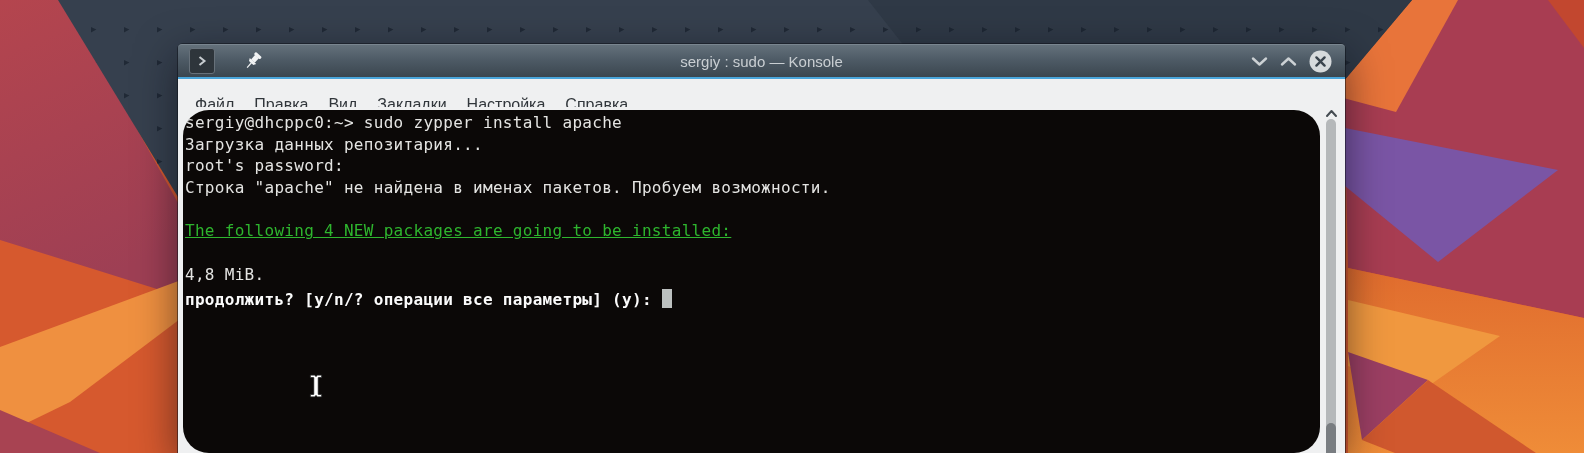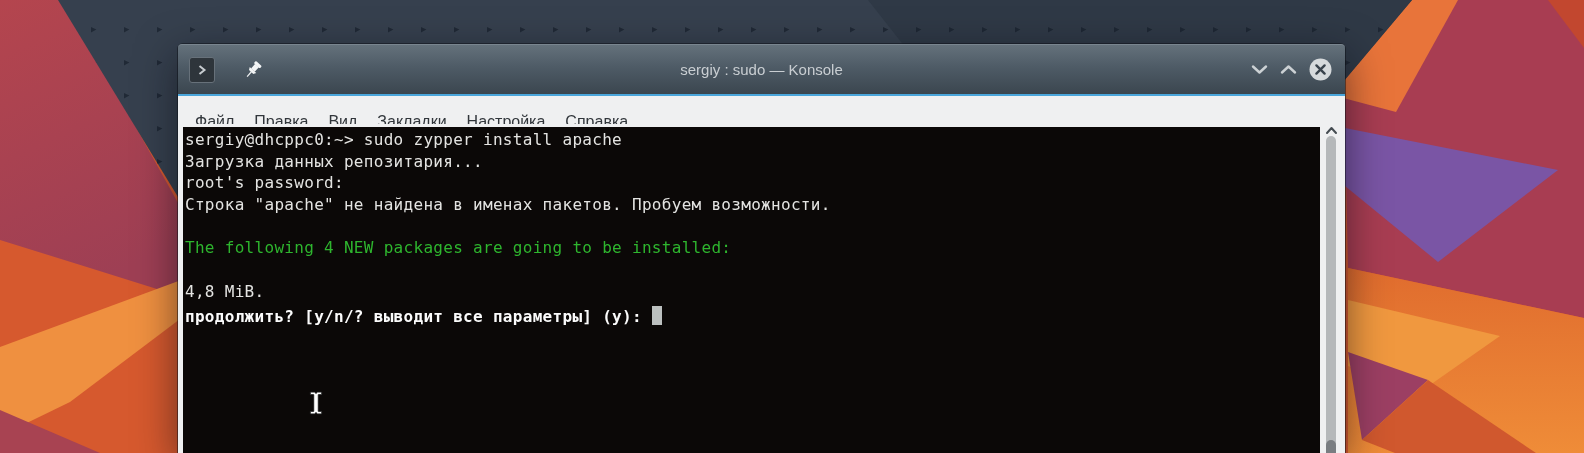--- a/index.html
+++ b/index.html
@@ -10,21 +10,21 @@
   svg{display:block;}
   .wallpaper{position:absolute;left:0;top:0;width:1584px;height:453px;}
 
   
   .window{
     position:absolute;left:178px;top:44px;width:1167px;height:409px;
     border-radius:5px 5px 0 0;
     box-shadow:0 12px 42px rgba(8,10,16,.55),0 0 0 1px rgba(14,18,24,.5);
   }
   .titlebar{
-    height:50px;border-radius:4px 4px 0 0;position:relative;
+    height:33px;border-radius:4px 4px 0 0;position:relative;
     background:linear-gradient(#64717b 0%,#4e5b66 45%,#3b464f 100%);
     border-top:1px solid #79858f;box-sizing:border-box;
     display:flex;align-items:center;gap:17px;
   }
   .app-button{
     width:24px;height:24px;margin-left:11px;flex:0 0 auto;
     background:#2e353b;border:1px solid #67717a;border-radius:3px;
     display:flex;align-items:center;justify-content:center;
   }
   .pin-wrap{margin-left:10px;flex:0 0 auto;display:flex;}
@@ -44,25 +44,25 @@
   }
   .menu-item{padding:0 10px;cursor:default;margin-top:24px;}
 
   
   .content{position:relative;height:346px;background:var(--frame,#eff0f1);overflow:hidden;}
   .terminal{
     position:absolute;left:5px;top:3px;width:1137px;bottom:0;box-sizing:border-box;
     background:var(--term-bg,#0b0807);
     padding:2px 0 0 2px;overflow:hidden;
     font-family:"DejaVu Sans Mono",monospace;
-    font-size:16px;line-height:21.7px;letter-spacing:.3px;
+    font-size:16px;line-height:21.7px;letter-spacing:.3px;border-radius:26px;
   }
   .term-line{white-space:pre;height:21.7px;}
   .seg-fg{color:var(--term-fg,#e4e4e2);}
-  .seg-green{color:var(--term-green,#2eb52e);}
+  .seg-green{color:var(--term-green,#2eb52e);text-decoration:underline;}
   .term-line.bold{font-weight:bold;}
   .term-line.bold .seg-fg{color:var(--term-bold,#fbfbfb);}
   .block-cursor{
     display:inline-block;width:10px;height:19px;background:var(--term-cursor,#bcc0bf);
     transform:translateY(3px);
   }
   .ibeam{position:absolute;left:126px;top:264px;}
 
   .scrollbar{position:absolute;left:1142px;top:0;width:23px;bottom:0;}
   .sb-up{position:absolute;left:5px;top:2px;}
@@ -171,21 +171,21 @@
         <path d="M1 1 H5 L6.5 2.3 8 1 H12 V3.5 H8.7 V19.5 H12 V22 H8 L6.5 20.7 5 22 H1 V19.5 H4.3 V3.5 H1 Z" fill="#ffffff" stroke="#1b1b1b" stroke-width="0.9"></path>
       </svg>
     <div class="term-line"><span class="seg-fg">sergiy@dhcppc0:~&gt; sudo zypper install apache</span></div>
         <div class="term-line"><span class="seg-fg">Загрузка данных репозитария...</span></div>
         <div class="term-line"><span class="seg-fg">root's password:</span></div>
         <div class="term-line"><span class="seg-fg">Строка "apache" не найдена в именах пакетов. Пробуем возможности.</span></div>
         <div class="term-line"></div>
         <div class="term-line"><span class="seg-green">The following 4 NEW packages are going to be installed:</span></div>
         <div class="term-line"></div>
         <div class="term-line"><span class="seg-fg">4,8 MiB.</span></div>
-        <div class="term-line bold"><span class="seg-fg">продолжить? [y/n/? выводит все параметры] (y): </span><span class="block-cursor"></span></div>
+        <div class="term-line bold"><span class="seg-fg">продолжить? [y/n/? операции все параметры] (y): </span><span class="block-cursor"></span></div>
       </div>
 
     <div class="scrollbar">
       <svg class="sb-up" width="13" height="9">
         <polyline points="2,7 6.5,2 11,7" stroke="#454c52" stroke-width="2" fill="none" stroke-linecap="round" stroke-linejoin="round"></polyline>
       </svg>
       <div class="sb-groove"></div>
       <div class="sb-thumb"></div>
     </div>
   </div>

